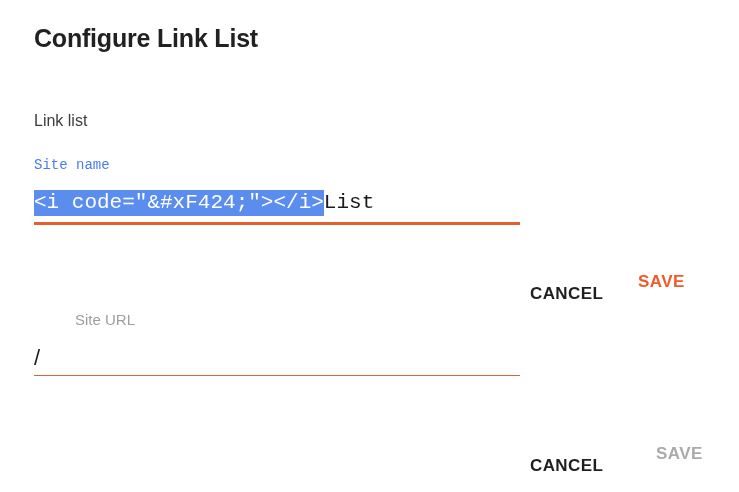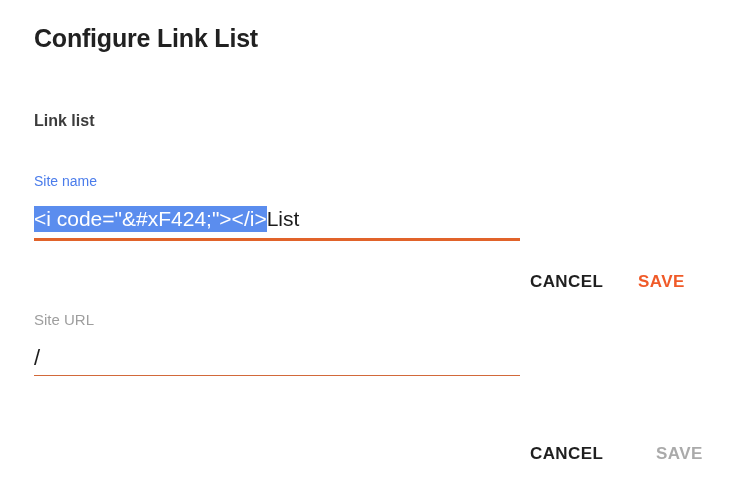--- a/index.html
+++ b/index.html
@@ -33,31 +33,32 @@
     color: #212121;
     white-space: nowrap;
   }
 
   
   .section-label {
     position: absolute;
     left: 34px;
     top: 112px;
     font-size: 16px;
-    font-weight: bold;
+    font-weight: normal;
     color: #3c3c3c;
     white-space: nowrap;
   }
 
   
   .field-site-name {
     position: absolute;
     left: 34px;
-    top: 172px;
-    width: 486px;
+    top: 156px;
+    width: 486px;
+    font-family: Liberation Mono, monospace;
   }
   .field-label-focused {
     font-size: 14px;
     color: #4a7ceb;
     line-height: 18px;
     white-space: nowrap;
   }
   .input-line-wrap {
     position: relative;
     margin-top: 12px;
@@ -104,20 +105,21 @@
     white-space: nowrap;
     background: none;
     border: none;
     padding: 0;
     margin: 0;
     font-family: "Liberation Sans", sans-serif;
     cursor: pointer;
   }
   .btn-cancel {
     color: #1f1f1f;
+    margin-top: 12px;
   }
   .btn-save-active {
     color: #f05a28;
   }
   .btn-save-disabled {
     color: #aaaaaa;
     cursor: default;
   }
 
   .row-upper { left: 0; top: 269px; width: 739px; }
@@ -133,20 +135,21 @@
     position: absolute;
     left: 34px;
     top: 310px;
     width: 486px;
   }
   .field-label-muted {
     font-size: 15px;
     color: #9e9e9e;
     line-height: 20px;
     white-space: nowrap;
+    margin-left: 41px;
   }
   .input-line-wrap-url {
     position: relative;
     margin-top: 12px;
     height: 34px;
   }
   .input-text-url {
     position: absolute;
     left: 0;
     top: 0;

